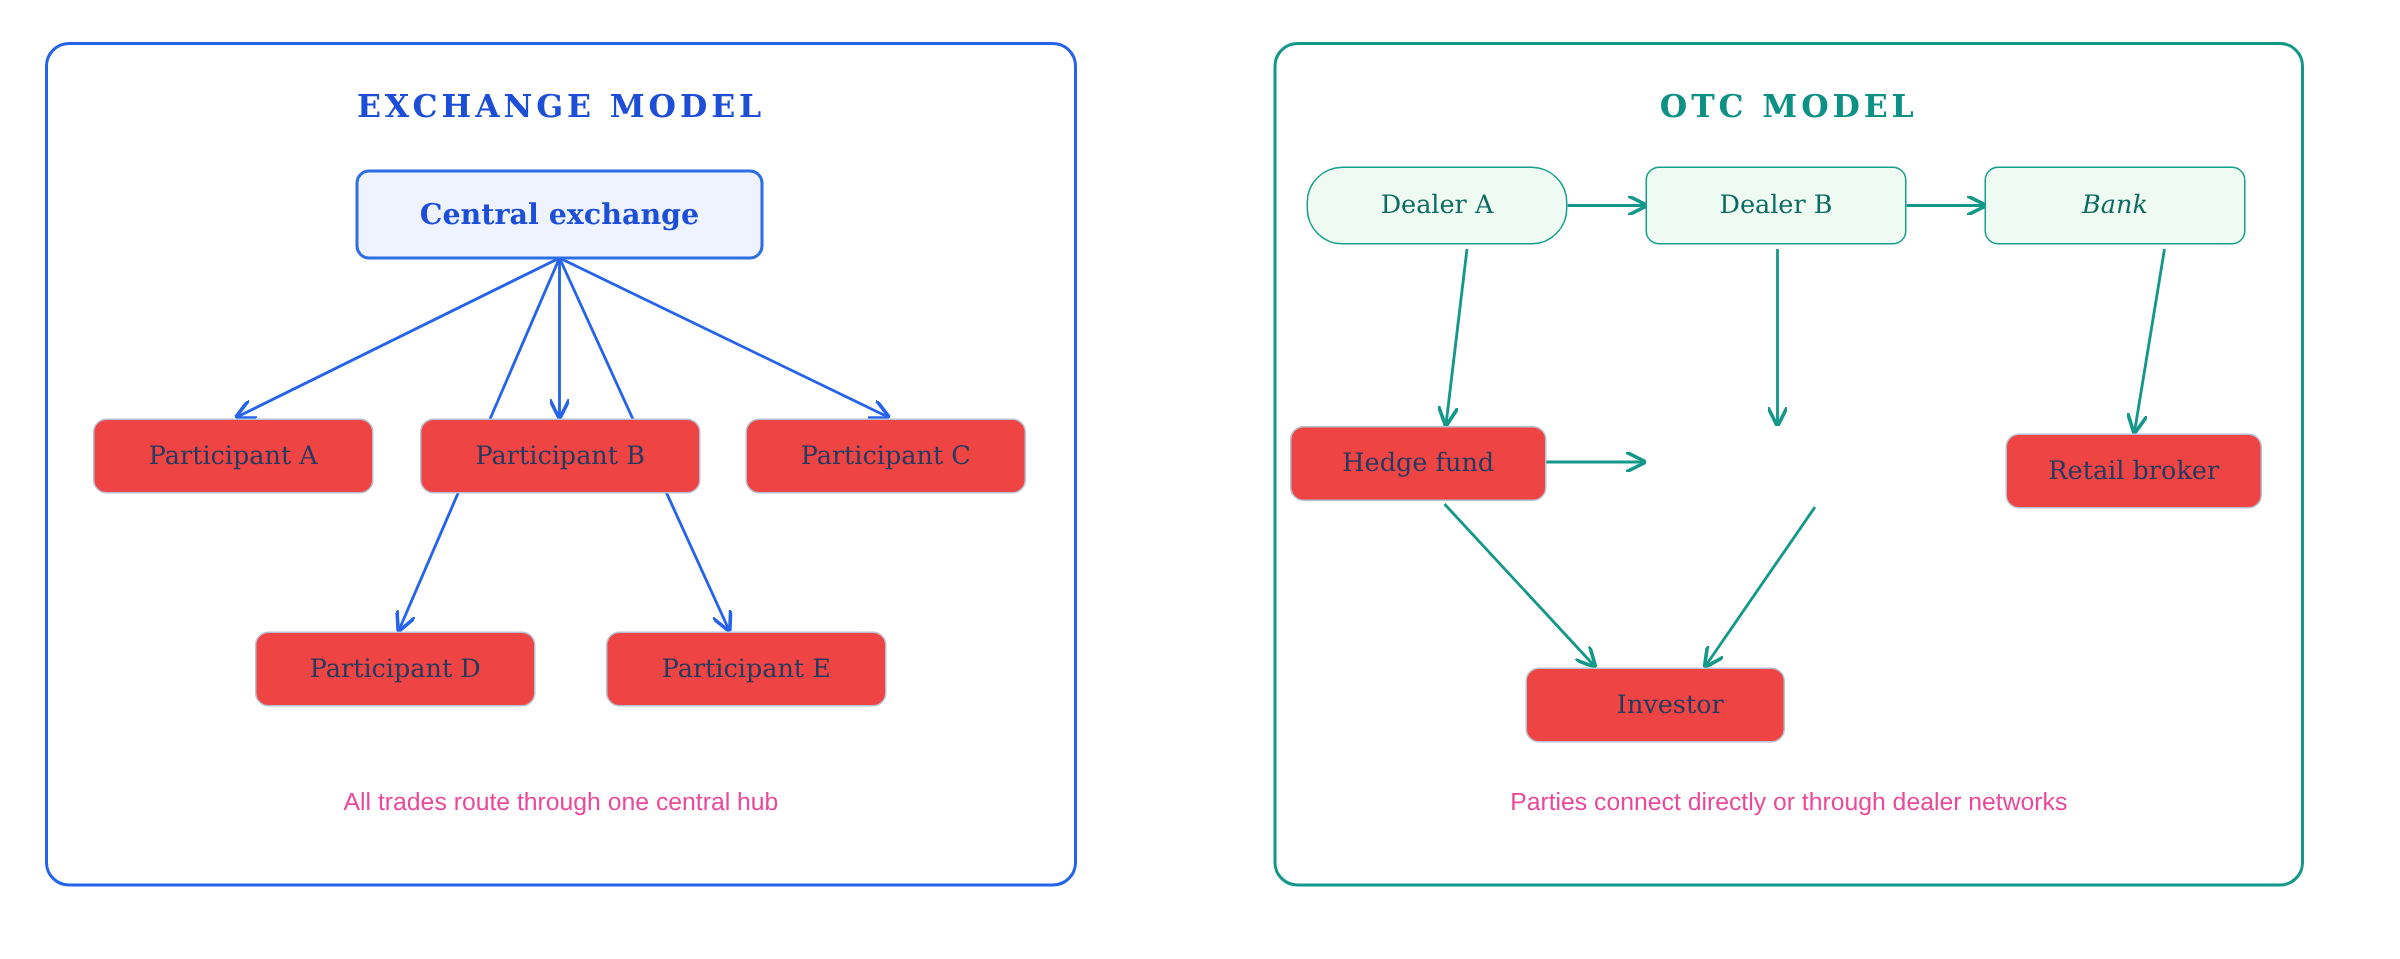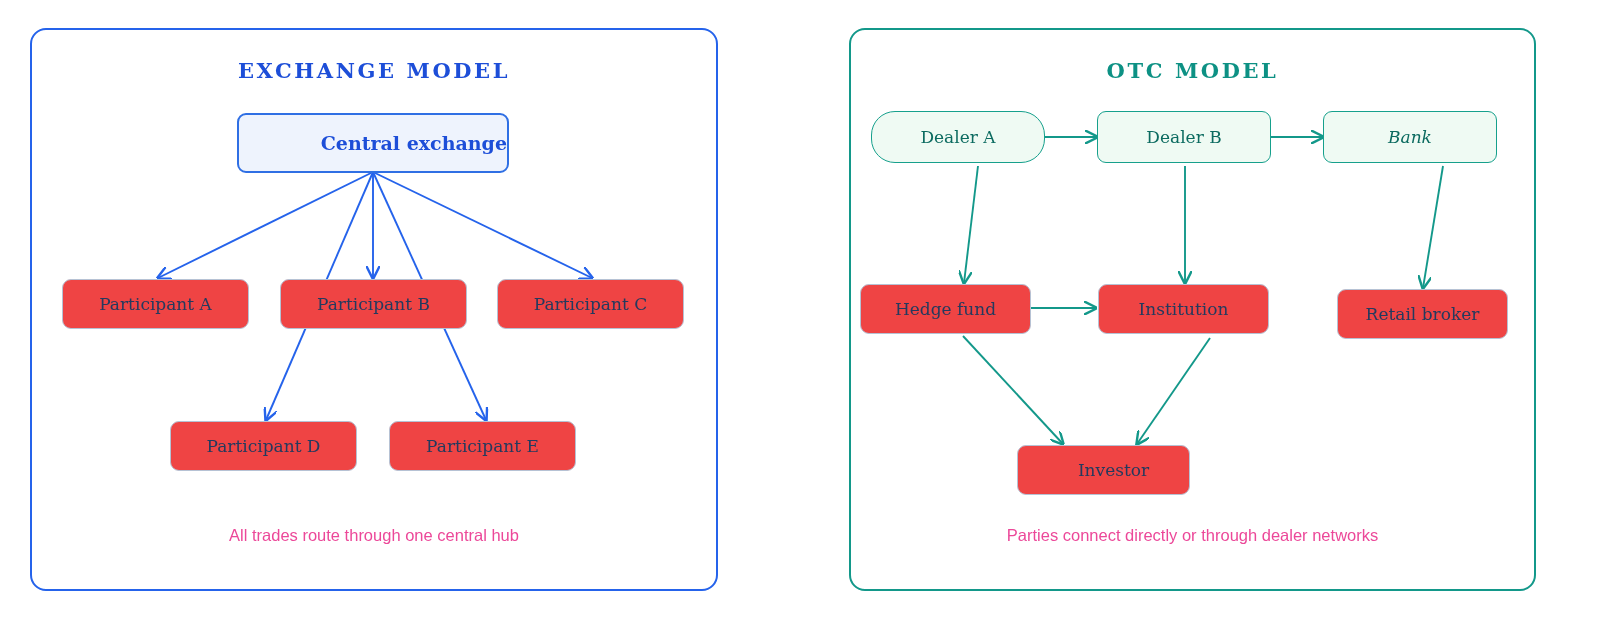--- a/index.html
+++ b/index.html
@@ -91,21 +91,20 @@
     border: 1.6px solid #b6c2d4;
     color: #243a5e;
   }
   
   .node-blue {
     background: #eef3fd;
     border: 2.2px solid #2f6fe4;
     color: #1d4ed8;
     font-weight: bold;
     font-size: 19px;
-    justify-content: flex-end;
   }
   
   .node-green {
     background: #effaf3;
     border: 1.8px solid #16a08c;
     color: #0c6b60;
   }
 
   
   .edges {
@@ -162,21 +161,21 @@
   </div>
 
   <div class="node node-plain" style="left:497px; top:279px; width:187px; height:50px;">
     <span>Participant C</span>
   </div>
 
   <div class="node node-plain" style="left:170px; top:421px; width:187px; height:50px;">
     <span>Participant D</span>
   </div>
 
-  <div class="node node-plain" style="left:389px; top:421px; width:187px; height:50px;">
+  <div class="node node-plain" style="left:404px; top:421px; width:187px; height:50px;">
     <span>Participant E</span>
   </div>
 
   <div class="panel panel-otc">
 
     <div class="panel-title title-green">OTC MODEL</div>
 
     <div class="panel-caption">Parties connect directly or through dealer networks</div>
   </div>
 
@@ -205,23 +204,20 @@
   </div>
 
   <div class="node node-green" style="left:1323px; top:111px; width:174px; height:52px;font-style:italic;">
     <span>Bank</span>
   </div>
 
   <div class="node node-plain" style="left:860px; top:284px; width:171px; height:50px;">
     <span>Hedge fund</span>
   </div>
 
-  <div class="node node-plain" style="left:1098px; top:284px; width:171px; height:50px;">
-    <span>Institution</span>
-  </div>
 
   <div class="node node-plain" style="left:1337px; top:289px; width:171px; height:50px;">
     <span>Retail broker</span>
   </div>
 
   <div class="node node-plain" style="left:1017px; top:445px; width:173px; height:50px;padding-left:20px;">
     <span>Investor</span>
   </div>
 
 </div>

